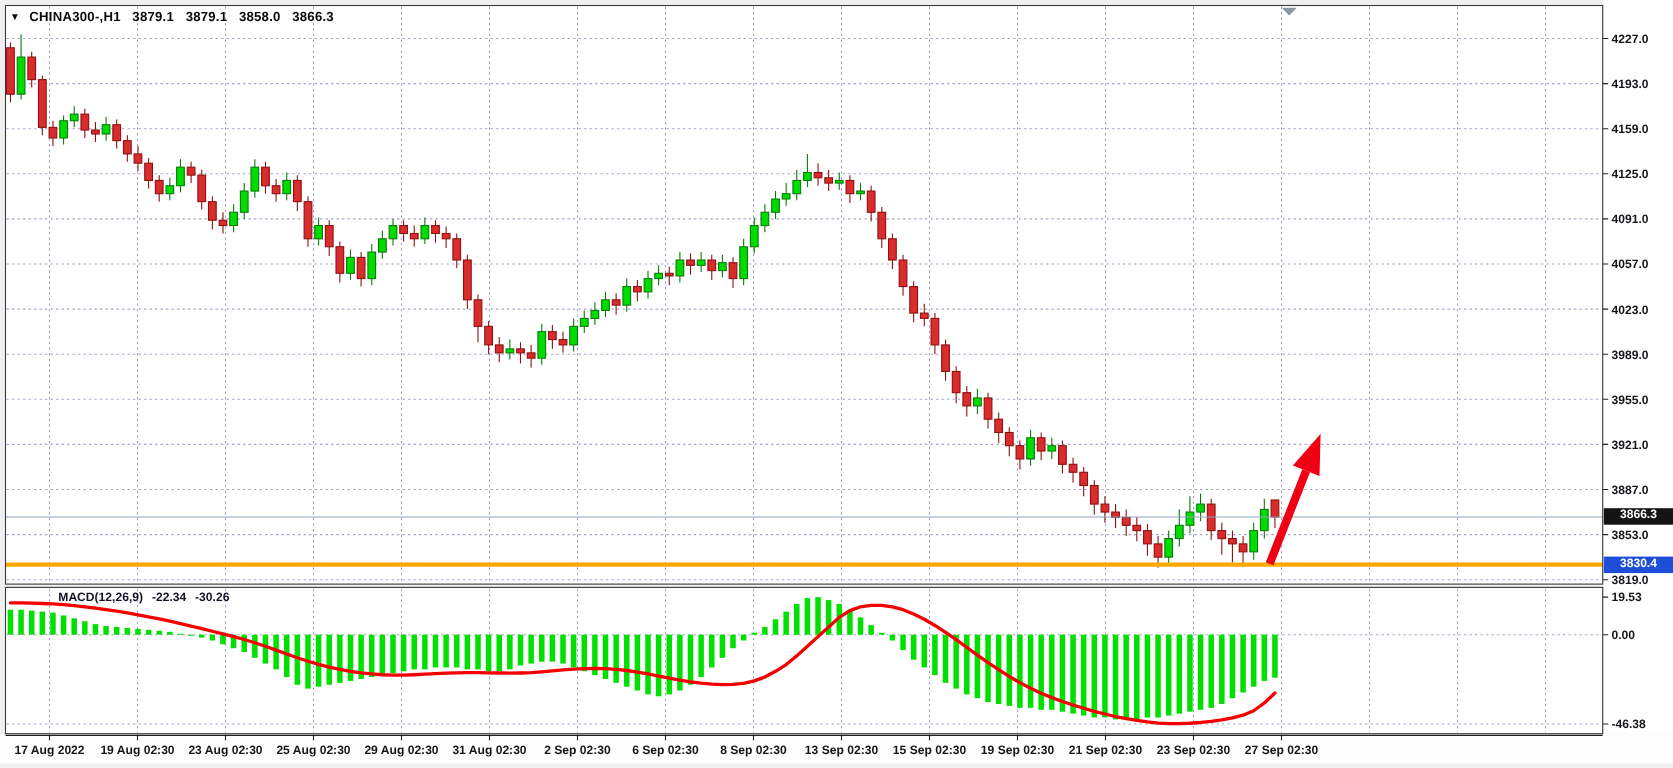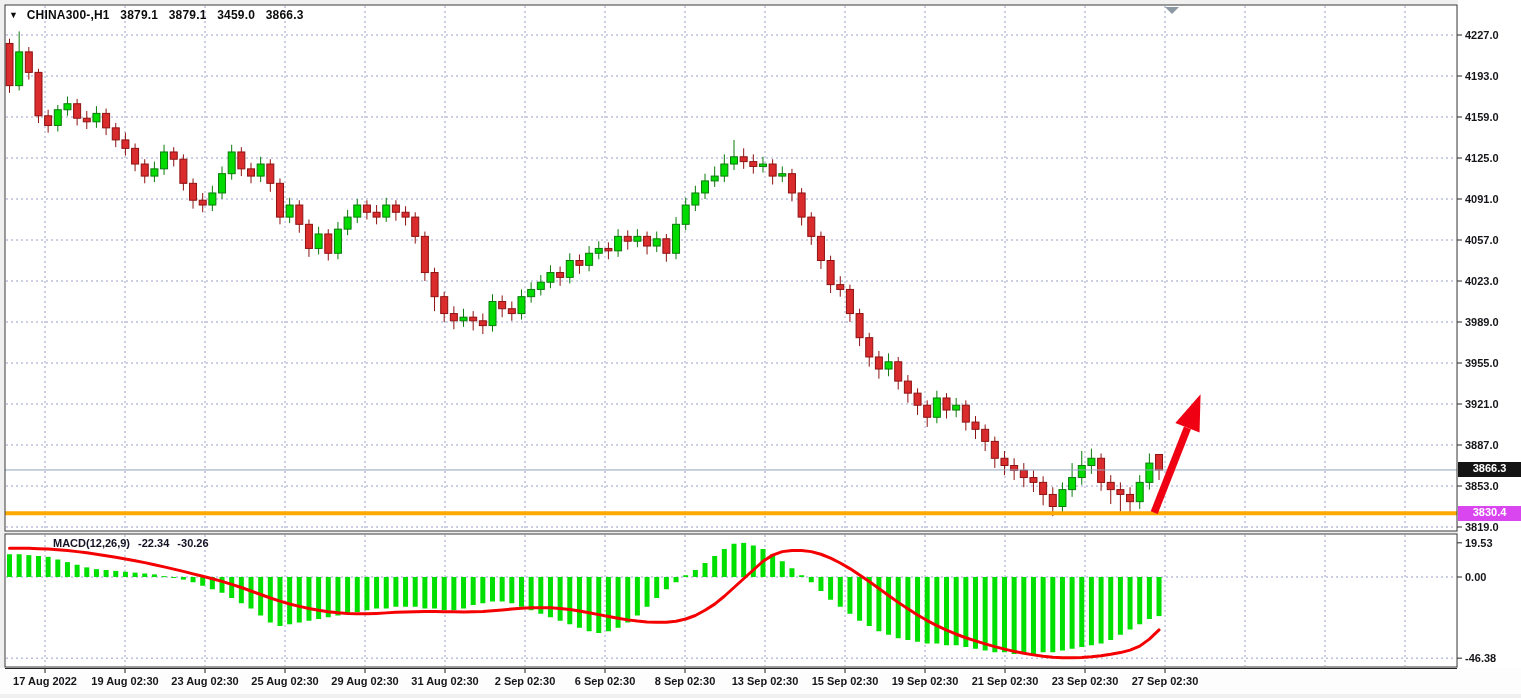--- a/index.html
+++ b/index.html
@@ -9,21 +9,21 @@
   .sym-label{position:absolute;left:9px;top:8px;font:bold 12px "Liberation Sans",sans-serif;
              color:#0b0b0b;white-space:nowrap;letter-spacing:.2px;}
   .sym-label .tri{font-size:9px;margin-right:5px;position:relative;top:-1px;}
   .sym-label span.v{margin-left:7px;text-align:center;}
   .macd-label{position:absolute;left:9px;top:537px;font:bold 11px "Liberation Sans",sans-serif;
               color:#121224;white-space:nowrap;padding-left:44px;}
   .macd-label span{margin-right:5px;}
   .badge{position:absolute;left:1458px;width:63px;height:15px;line-height:15px;
          font:bold 11px "Liberation Sans",sans-serif;color:#ffffff;text-align:center;}
   .badge-current{top:462px;background:#141414;}
-  .badge-support{top:506px;background:#d946ef;}
+  .badge-support{top:506px;background:#1d4ed8;}
   text{font:600 11px "Liberation Sans",sans-serif;fill:#15151a;}
 </style>
 </head>
 <body>
 
 <div id="app">
   <svg id="cv" width="1521" height="698">
       <rect x="5" y="5" width="1452" height="526" fill="#ffffff"></rect>
       <rect x="5" y="534" width="1452" height="133" fill="#ffffff"></rect>
       <rect x="1458" y="0" width="63" height="668" fill="#ffffff"></rect>
@@ -510,21 +510,21 @@
       <polygon points="1165,7 1179,7 1172,14" fill="#8d98a5"></polygon>
       <line x1="1154.21" y1="512.5294117647059" x2="1187.4288800627492" y2="427.86563496368785" stroke="#ef0012" stroke-width="7.5"></line>
       <polygon points="1200.578,394.35294117647055 1199.5306861525776,432.61392827436174 1175.3270739729207,423.11734165301397" fill="#ef0012"></polygon>
     </svg>
 
   <div class="sym-label">
     <span class="tri">▼</span>
     <span>CHINA300-,H1</span>
     <span class="v">3879.1</span>
     <span class="v">3879.1</span>
-    <span class="v">3459.0</span>
+    <span class="v">3858.0</span>
     <span class="v">3866.3</span>
   </div>
 
   <div class="macd-label">
     <span>MACD(12,26,9)</span>
     <span>-22.34</span>
     <span>-30.26</span>
   </div>
 
   <div class="badge badge-current">3866.3</div>

